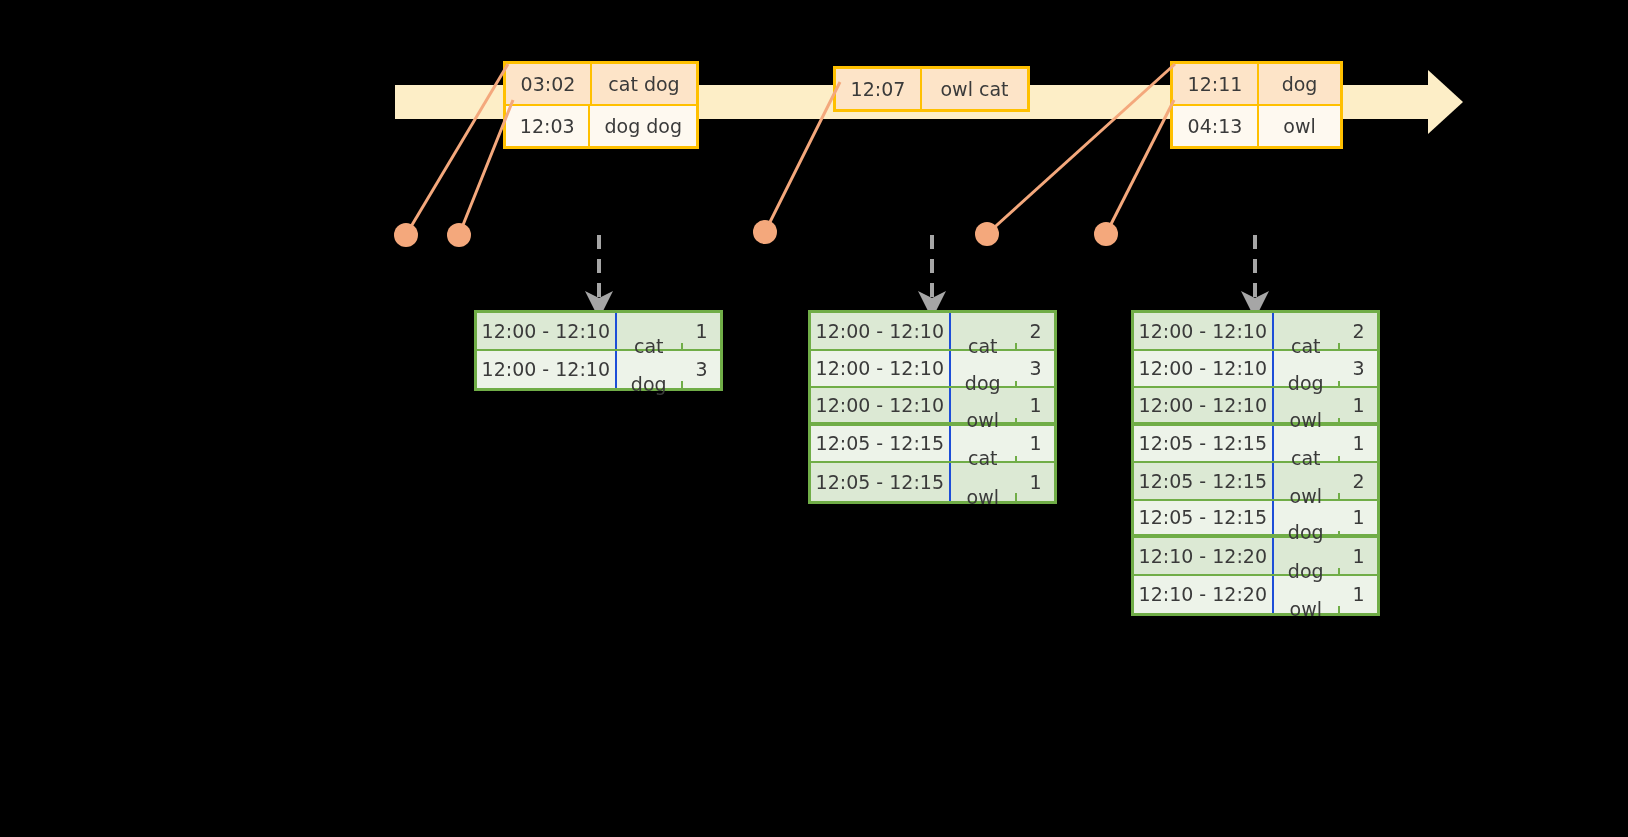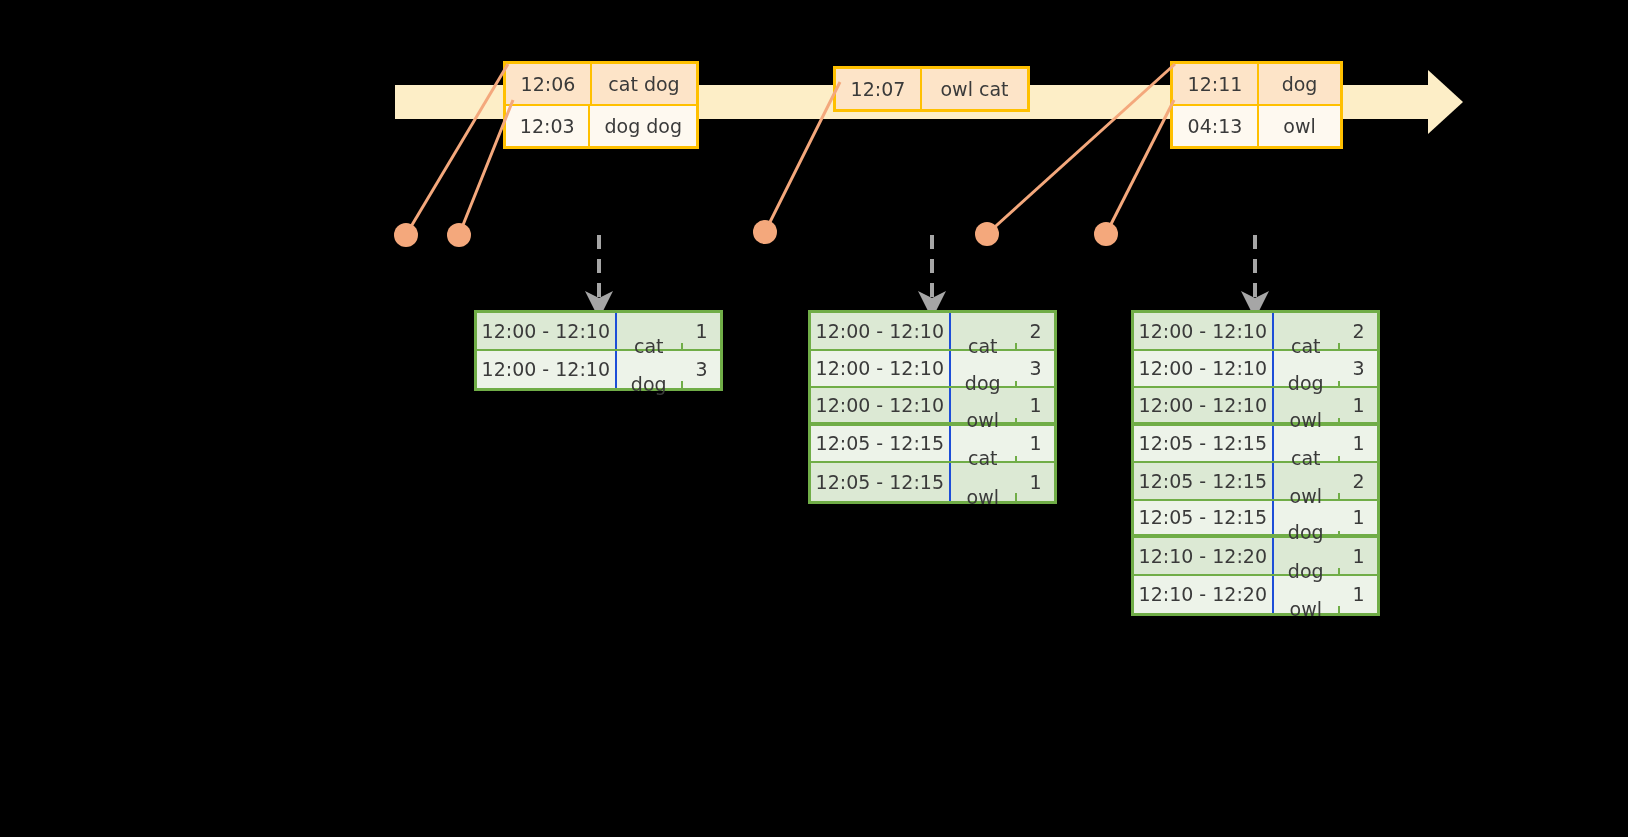--- a/index.html
+++ b/index.html
@@ -147,21 +147,21 @@
 </head>
 <body>
 
 <div id="stage">
 
   <div id="timeline-bar"></div>
   <div id="timeline-arrowhead"></div>
 
   <div class="event-box" id="event-box-1">
     <div class="event-row shade-a">
-      <div class="ev-time">12:06</div>
+      <div class="ev-time">03:02</div>
       <div class="ev-words">cat dog</div>
     </div>
     <div class="event-row shade-b">
       <div class="ev-time">12:03</div>
       <div class="ev-words">dog dog</div>
     </div>
   </div>
 
   <div class="event-box" id="event-box-2">
     <div class="event-row shade-a">

